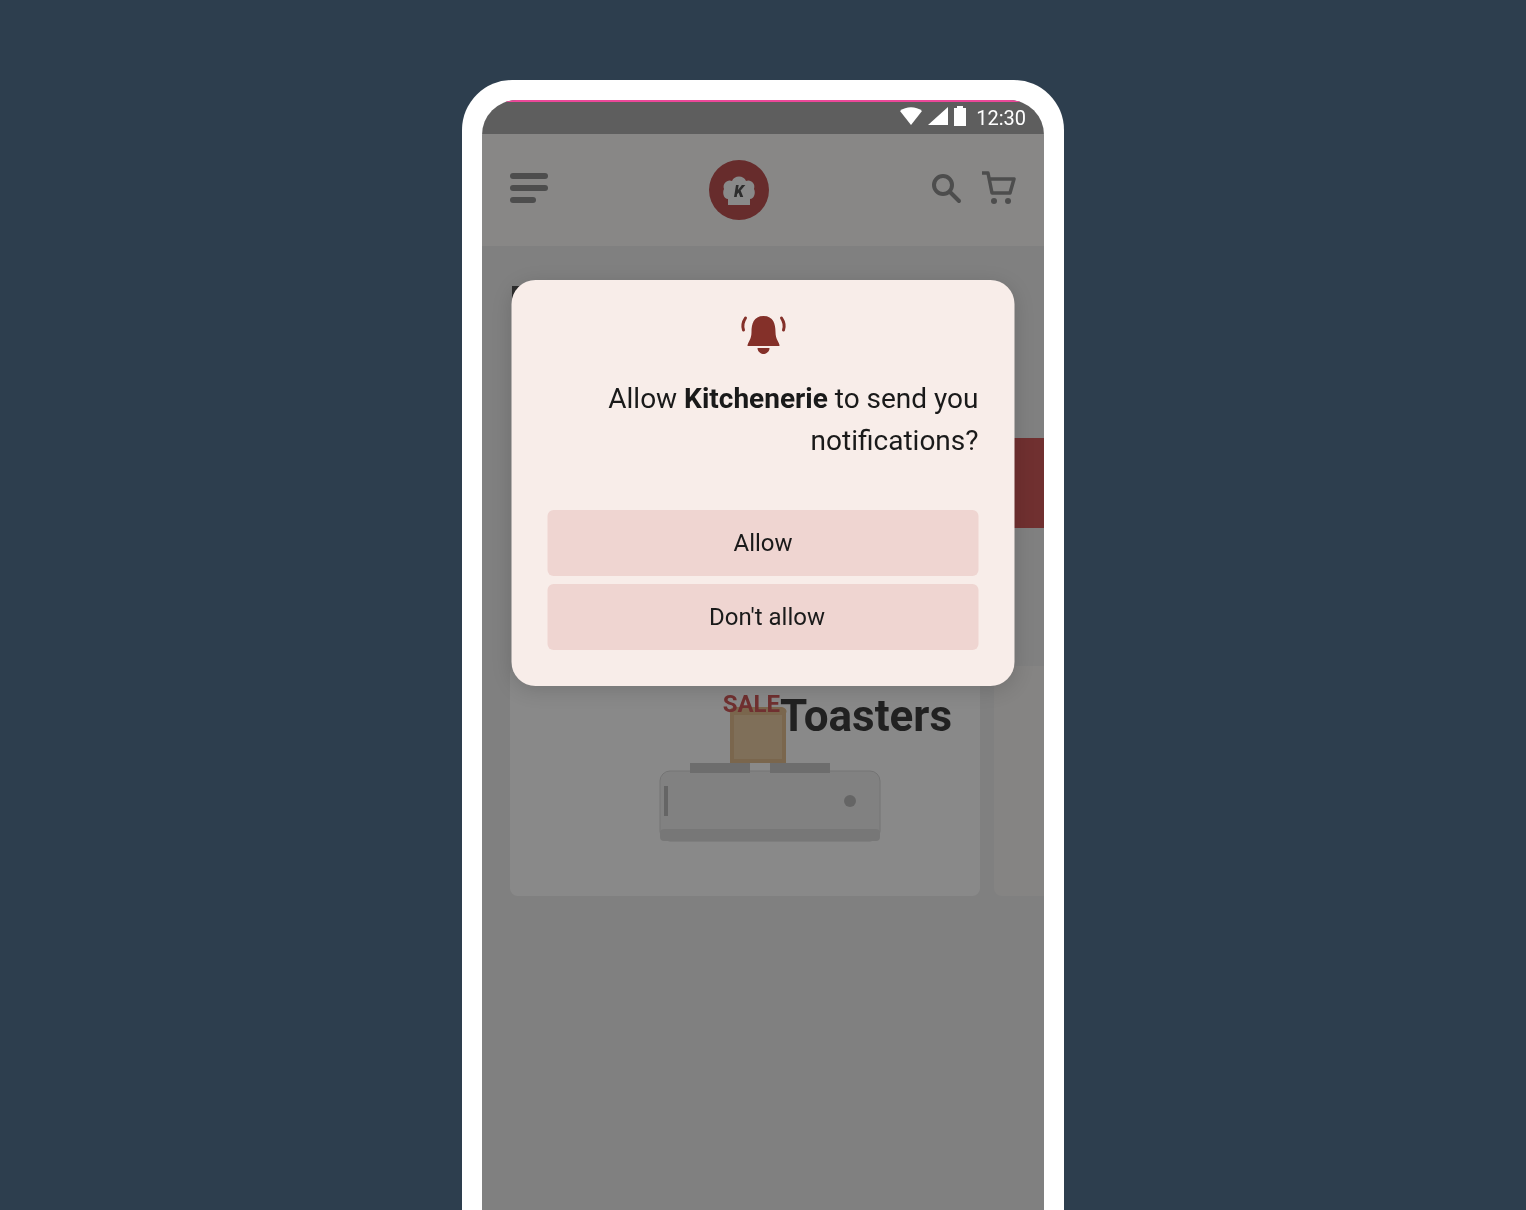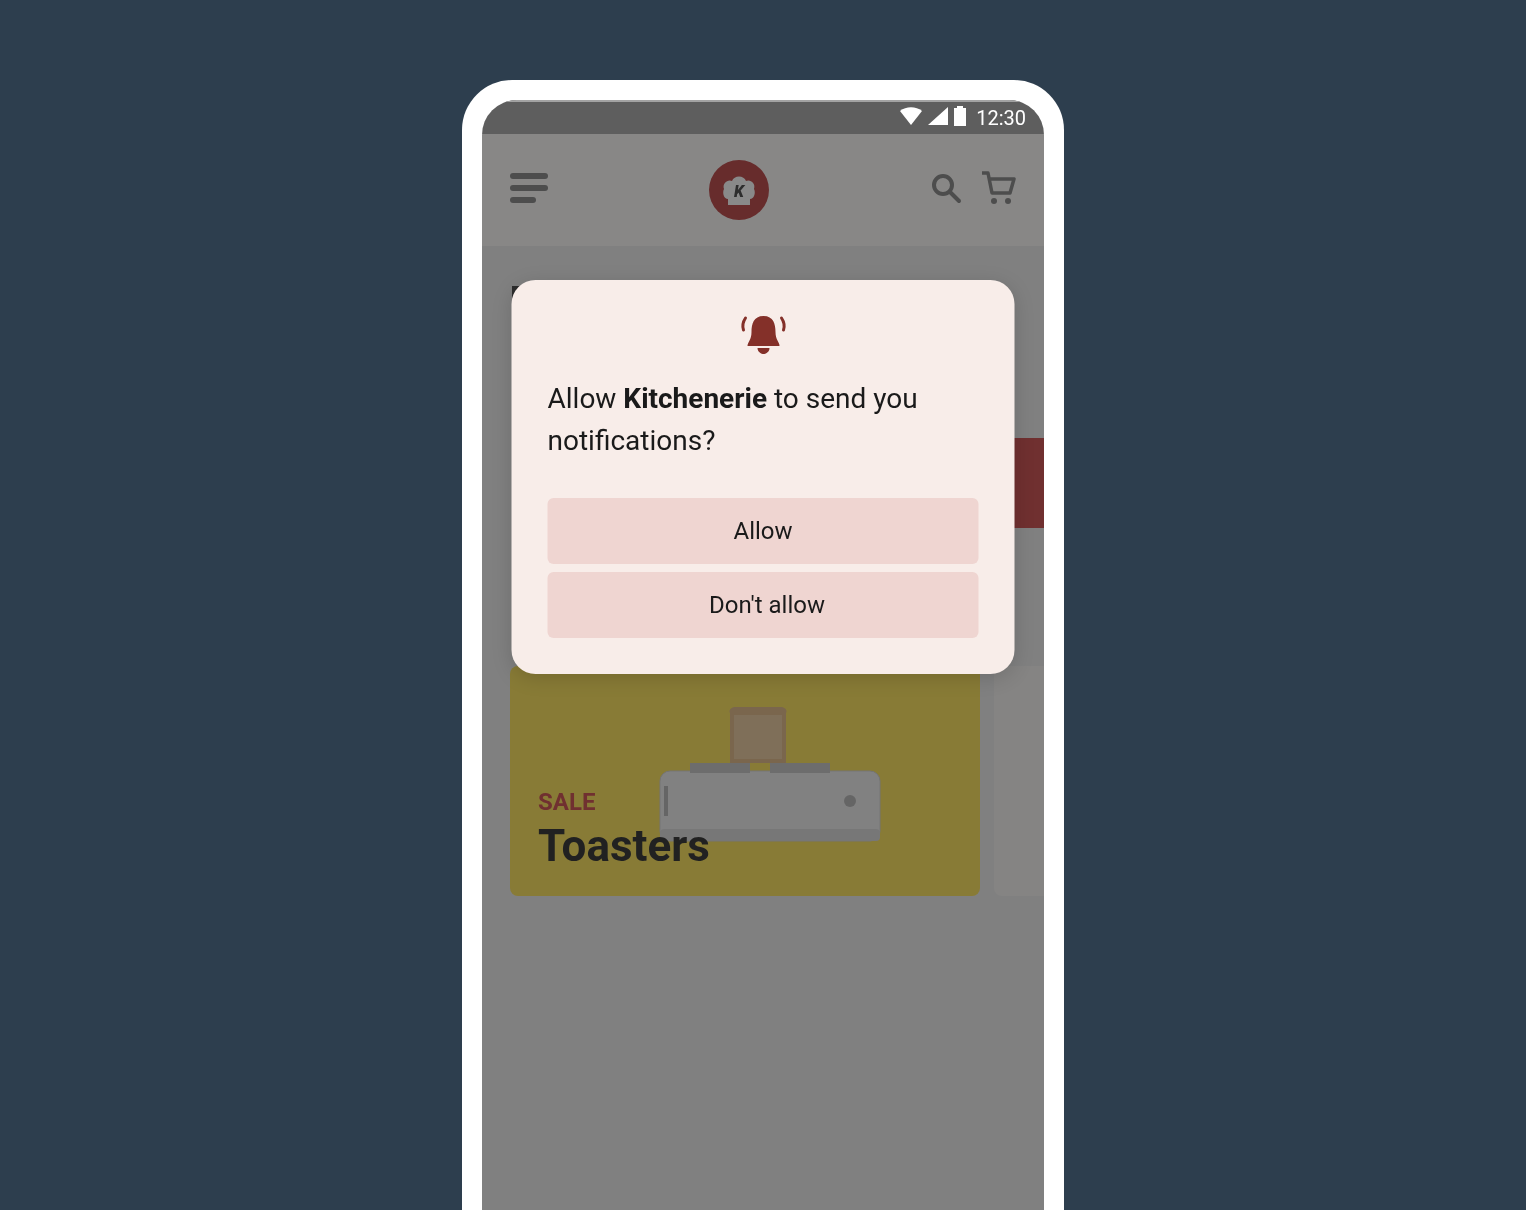--- a/index.html
+++ b/index.html
@@ -26,21 +26,21 @@
       width: 100%;
       height: 100%;
       background: #ebebeb;
       border-radius: 35px 35px 0 0;
       overflow: hidden;
       position: relative;
     }
     .status-bar {
       height: 34px;
       background: #5e5e5e;
-      border-top: 2px solid #a3a3a3;
+      border-top: 2px solid #ec4899;
       display: flex;
       justify-content: flex-end;
       align-items: center;
       padding: 0 18px;
       gap: 6px;
     }
     .status-bar .time {
       color: white;
       font-size: 20px;
       font-weight: 400;
@@ -91,25 +91,25 @@
       width: 30px;
       height: 90px;
       background: #c83a3a;
     }
     .product-card {
       position: absolute;
       top: 420px;
       left: 28px;
       width: 470px;
       height: 230px;
-      background: #fde047;
+      background: #ffffff;
       border-radius: 8px;
       padding: 24px 28px;
       display: flex;
-      flex-direction: column;
+      flex-direction: row;
       justify-content: flex-end;
       overflow: hidden;
     }
     .product-card-secondary {
       position: absolute;
       top: 420px;
       left: 512px;
       width: 80px;
       height: 230px;
       background: #f5f4f2;
@@ -157,25 +157,25 @@
       padding: 32px 36px 36px 36px;
       z-index: 20;
       box-shadow: 0 4px 20px rgba(0,0,0,0.15);
     }
     .bell-icon {
       display: flex;
       justify-content: center;
       margin-bottom: 22px;
     }
     .dialog-text {
-      text-align: left;
+      text-align: right;
       font-size: 28px;
       color: #1a1a1a;
       line-height: 1.5;
-      margin-bottom: 36px;
+      margin-bottom: 48px;
     }
     .dialog-text .brand {
       font-weight: 700;
     }
     .dialog-btn {
       width: 100%;
       height: 66px;
       background: #efd5d1;
       border: none;
       border-radius: 6px;

